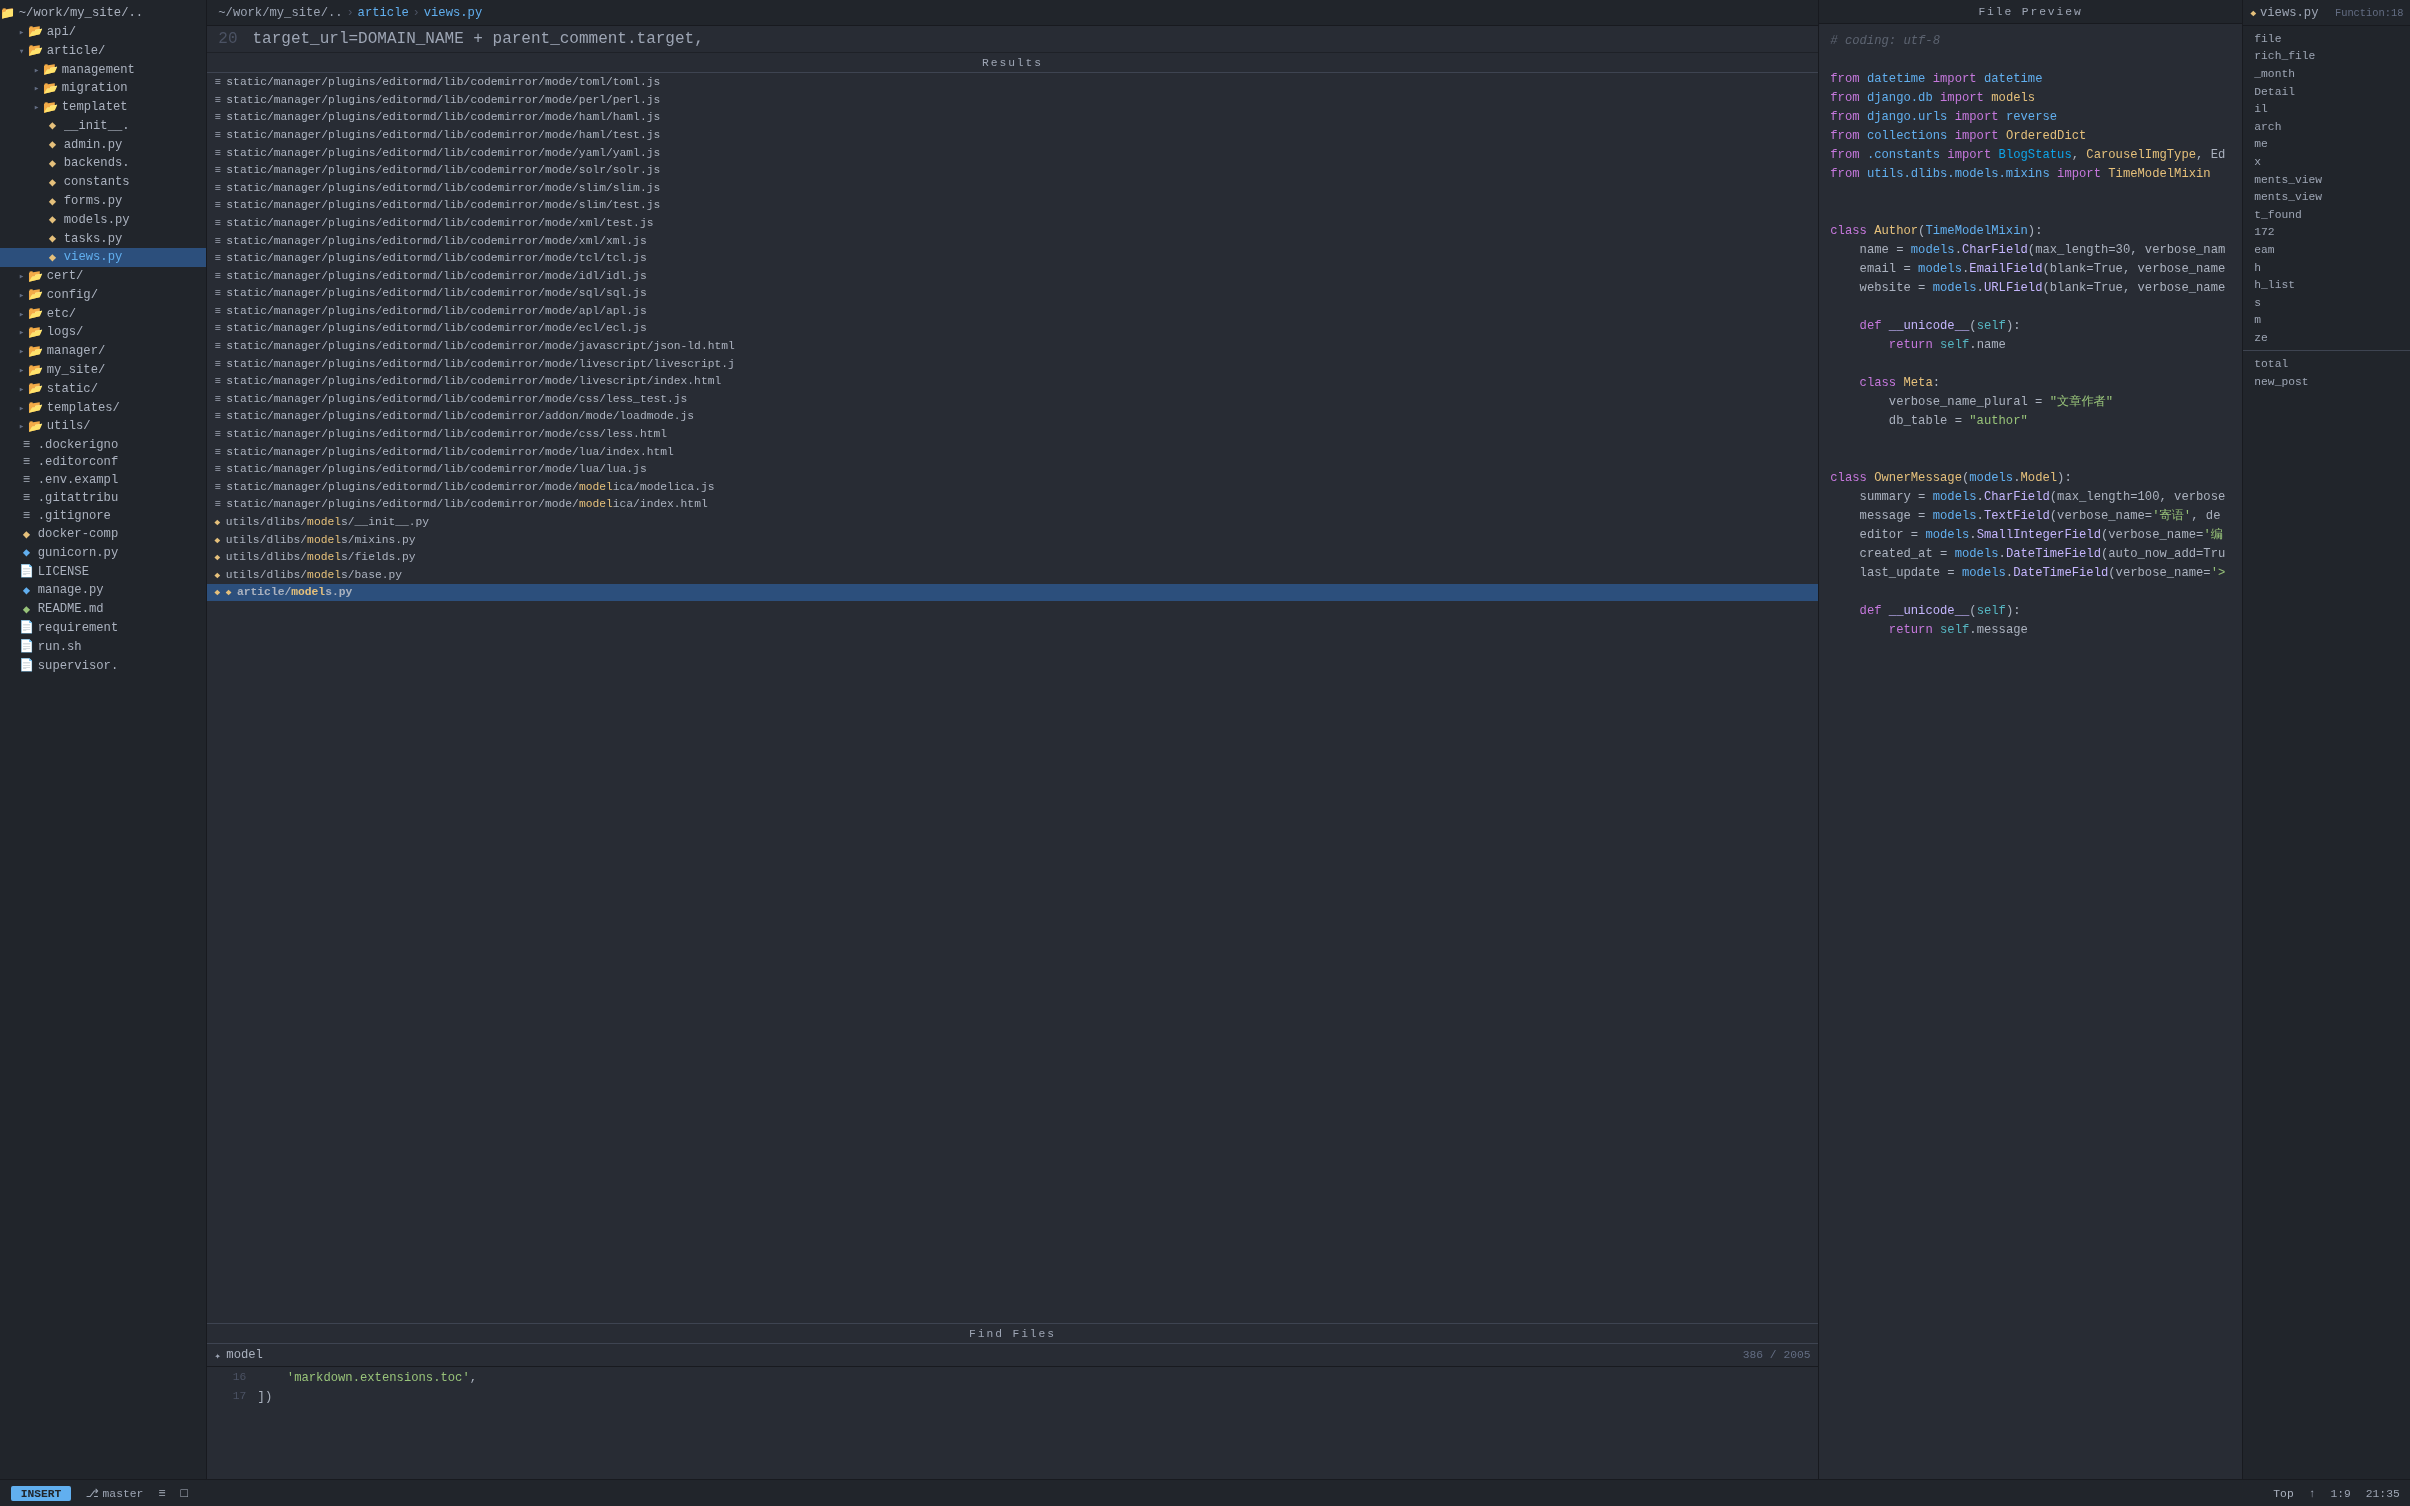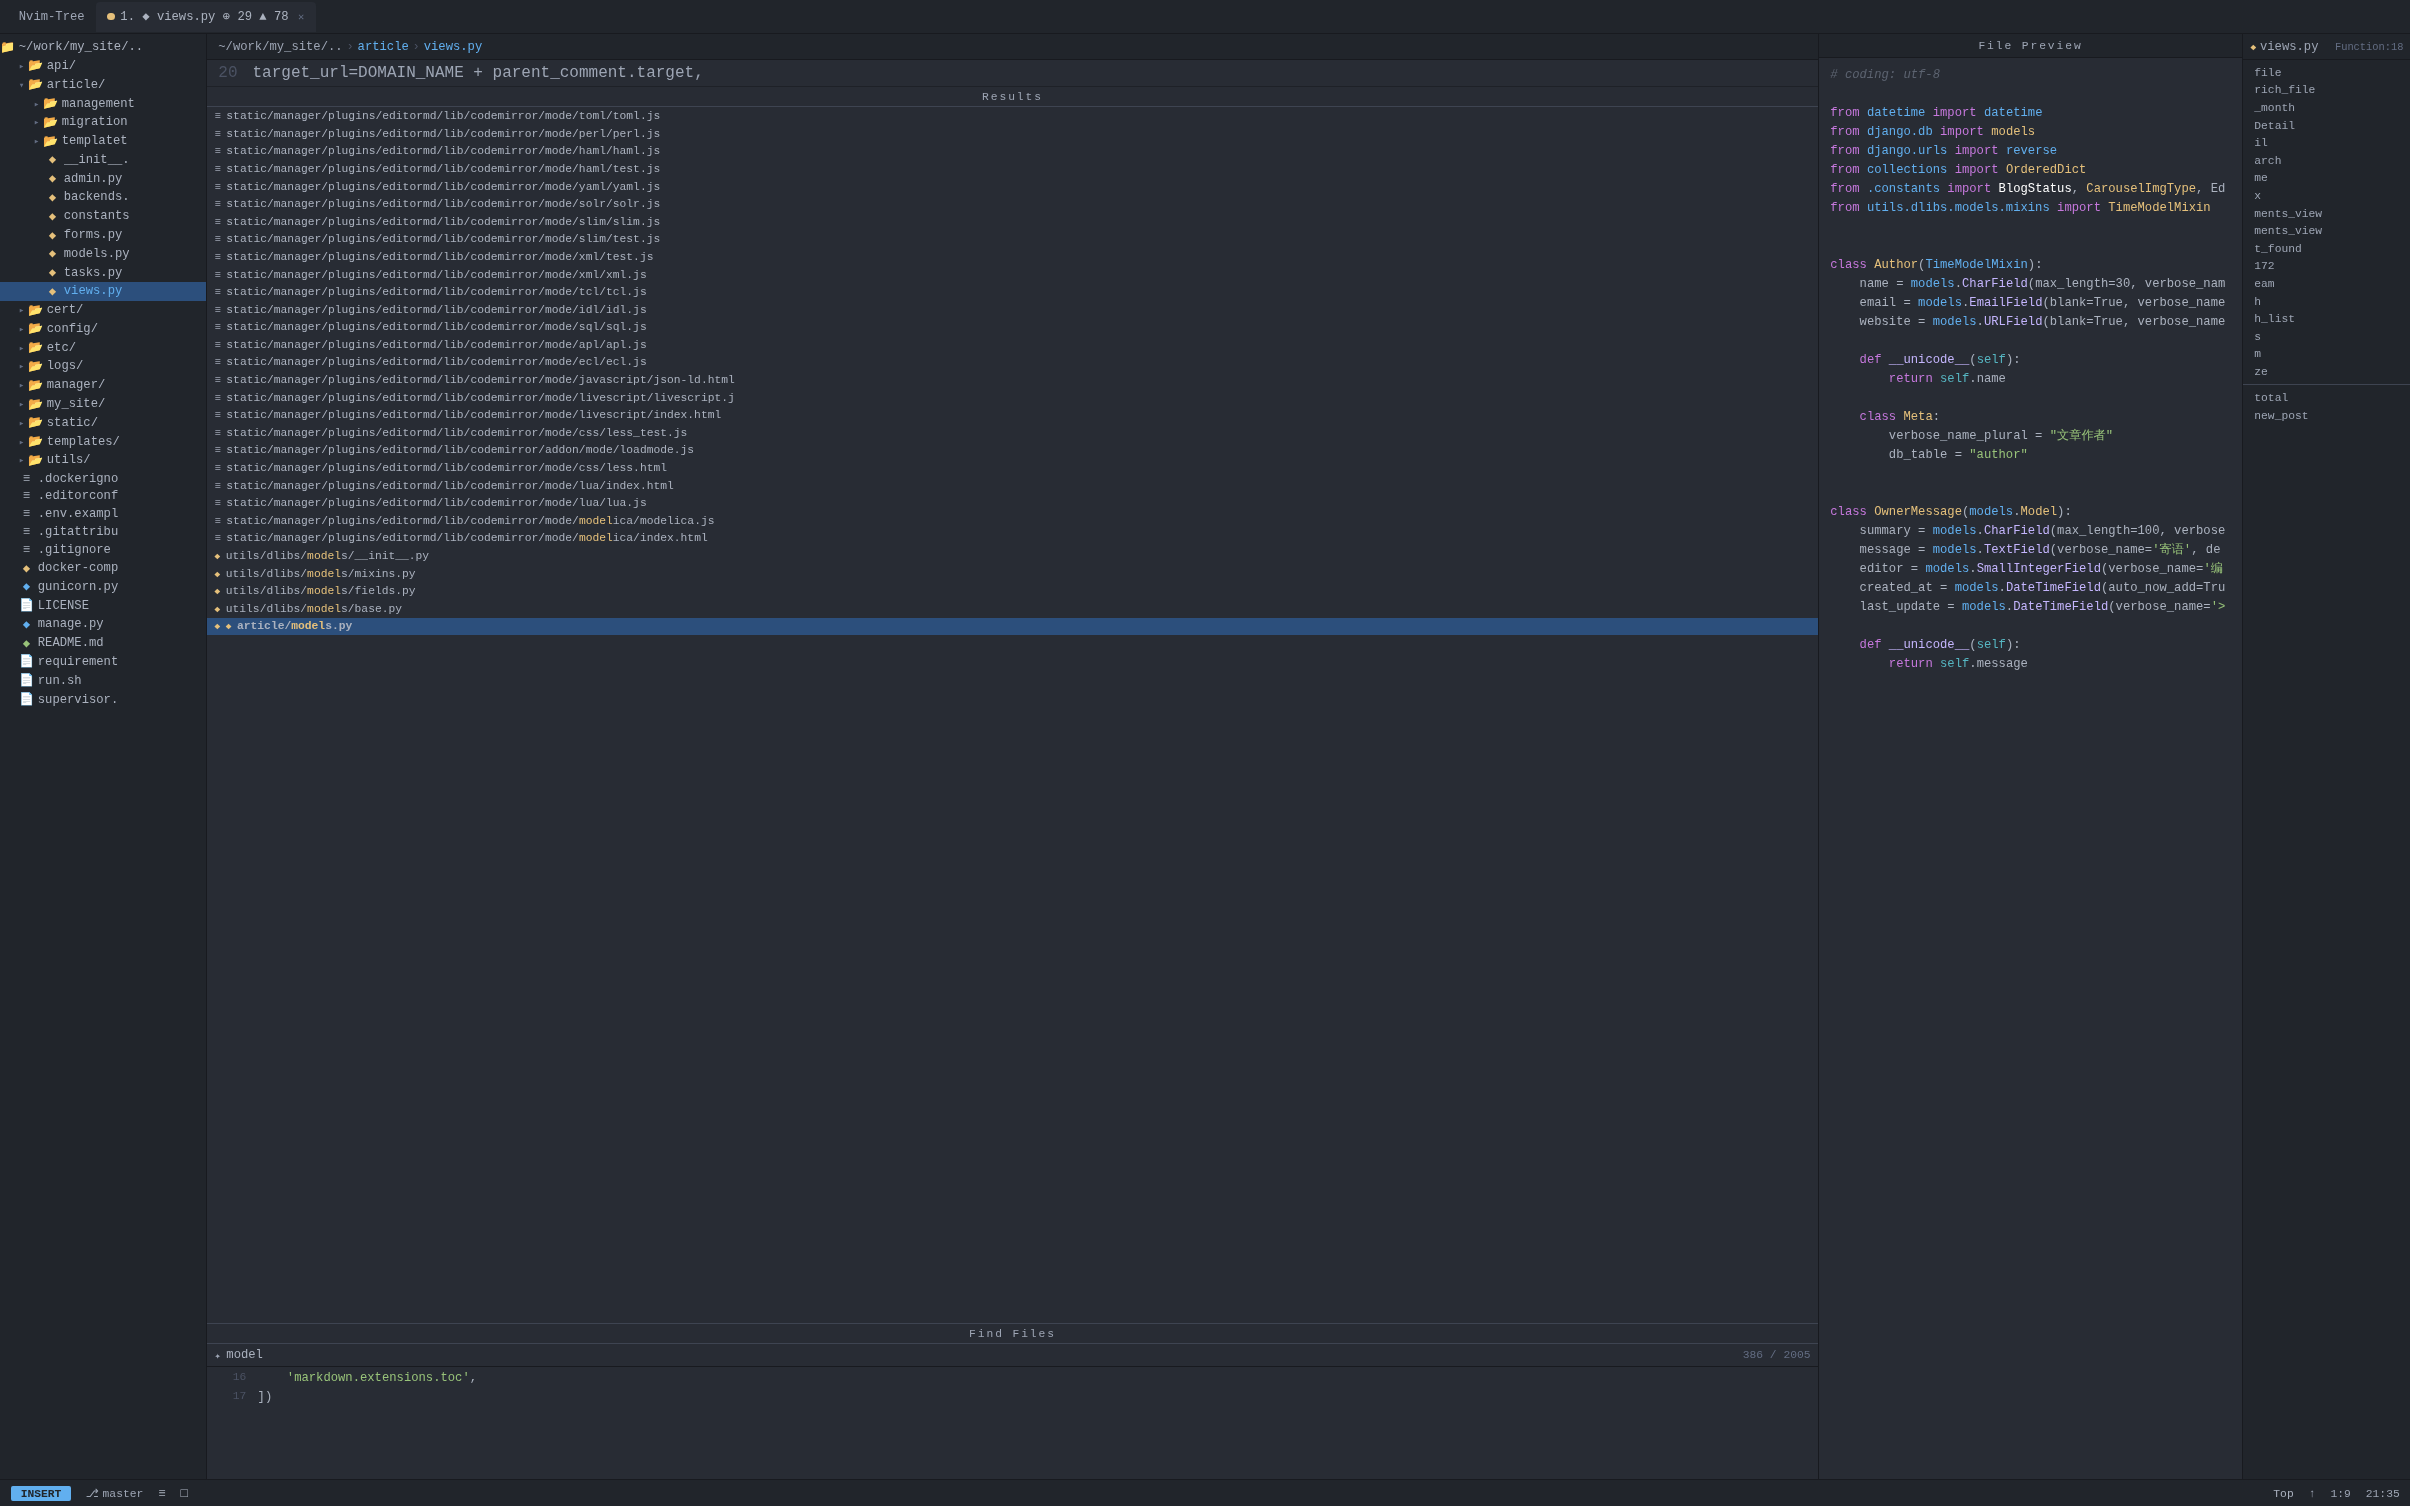--- a/index.html
+++ b/index.html
@@ -353,30 +353,20 @@
       display: flex;
       flex-direction: column;
       overflow: hidden;
     }
   </style>
 </head>
 <body>
 
 <div class="app-container">
 
-  <div class="tab-bar">
-    <div class="tab-item">
-      <span>Nvim-Tree</span>
-    </div>
-    <div class="tab-item active">
-      <span class="tab-dot"></span>
-      <span>1. ◆ views.py ⊕ 29 ▲ 78</span>
-      <span class="tab-close">✕</span>
-    </div>
-  </div>
 
   <div class="main-area">
 
     <div class="sidebar">
       <div class="tree-item">
         <span class="tree-icon">📁</span>
         <span class="tree-label">~/work/my_site/..</span>
       </div>
 
       <div class="tree-item">
@@ -757,21 +747,21 @@
         <div class="code-line">
           <span class="line-content"><span class="kw">from</span> <span class="mod">django.db</span> <span class="kw">import</span> <span style="color:#e5c07b">models</span></span>
         </div>
         <div class="code-line">
           <span class="line-content"><span class="kw">from</span> <span class="mod">django.urls</span> <span class="kw">import</span> <span class="mod">reverse</span></span>
         </div>
         <div class="code-line">
           <span class="line-content"><span class="kw">from</span> <span class="mod">collections</span> <span class="kw">import</span> <span style="color:#e5c07b">OrderedDict</span></span>
         </div>
         <div class="code-line">
-          <span class="line-content"><span class="kw">from</span> <span class="mod">.constants</span> <span class="kw">import</span> <span style="color:#ffffff">BlogStatus</span>, <span style="color:#e5c07b">CarouselImgType</span>, Ed</span>
+          <span class="line-content"><span class="kw">from</span> <span class="mod">.constants</span> <span class="kw">import</span> <span style="color:#0ea5e9">BlogStatus</span>, <span style="color:#e5c07b">CarouselImgType</span>, Ed</span>
         </div>
         <div class="code-line">
           <span class="line-content"><span class="kw">from</span> <span class="mod">utils.dlibs.models.mixins</span> <span class="kw">import</span> <span style="color:#e5c07b">TimeModelMixin</span></span>
         </div>
         <div class="code-line">
             <span class="line-content"> </span>
           </div>
         <div class="code-line">
             <span class="line-content"> </span>
           </div>

